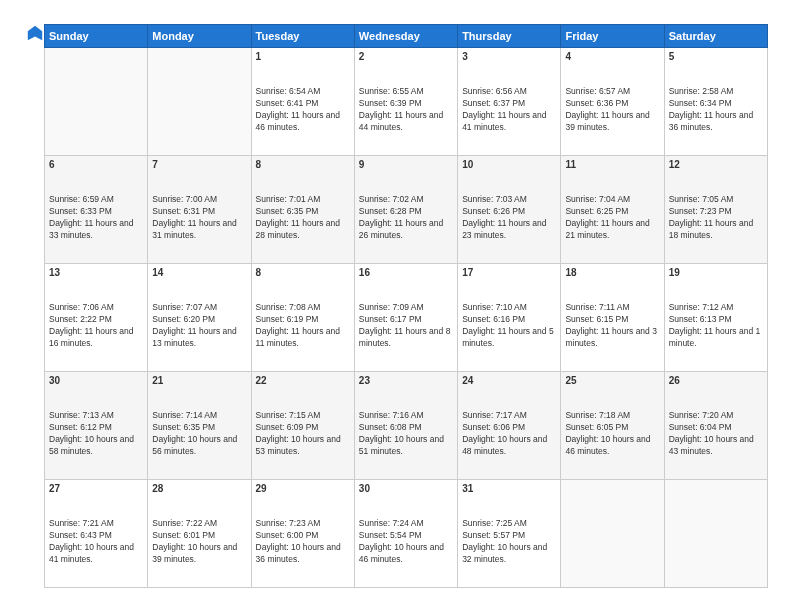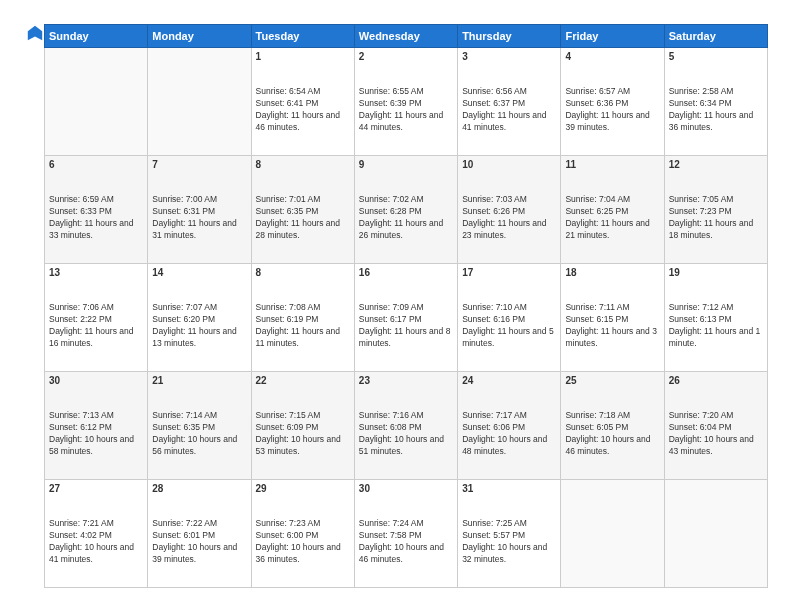--- a/index.html
+++ b/index.html
@@ -242,33 +242,33 @@
             <div class="day-detail"><span>Sunrise: 7:18 AM</span><br><span>Sunset: 6:05 PM</span><br><span>Daylight: 10 hours and 46 minutes.</span></div>
           </td>
           <td>
             <span class="day-num">26</span>
             <div class="day-detail"><span>Sunrise: 7:20 AM</span><br><span>Sunset: 6:04 PM</span><br><span>Daylight: 10 hours and 43 minutes.</span></div>
           </td>
         </tr>
         <tr>
           <td>
             <span class="day-num">27</span>
-            <div class="day-detail"><span>Sunrise: 7:21 AM</span><br><span>Sunset: 4:02 PM</span><br><span>Daylight: 10 hours and 41 minutes.</span></div>
+            <div class="day-detail"><span>Sunrise: 7:21 AM</span><br><span>Sunset: 6:43 PM</span><br><span>Daylight: 10 hours and 41 minutes.</span></div>
           </td>
           <td>
             <span class="day-num">28</span>
             <div class="day-detail"><span>Sunrise: 7:22 AM</span><br><span>Sunset: 6:01 PM</span><br><span>Daylight: 10 hours and 39 minutes.</span></div>
           </td>
           <td>
             <span class="day-num">29</span>
             <div class="day-detail"><span>Sunrise: 7:23 AM</span><br><span>Sunset: 6:00 PM</span><br><span>Daylight: 10 hours and 36 minutes.</span></div>
           </td>
           <td>
             <span class="day-num">30</span>
-            <div class="day-detail"><span>Sunrise: 7:24 AM</span><br><span>Sunset: 7:58 PM</span><br><span>Daylight: 10 hours and 46 minutes.</span></div>
+            <div class="day-detail"><span>Sunrise: 7:24 AM</span><br><span>Sunset: 5:54 PM</span><br><span>Daylight: 10 hours and 46 minutes.</span></div>
           </td>
           <td>
             <span class="day-num">31</span>
             <div class="day-detail"><span>Sunrise: 7:25 AM</span><br><span>Sunset: 5:57 PM</span><br><span>Daylight: 10 hours and 32 minutes.</span></div>
           </td>
           <td class="empty"></td>
           <td class="empty"></td>
         </tr>
       </tbody>
   </table>

